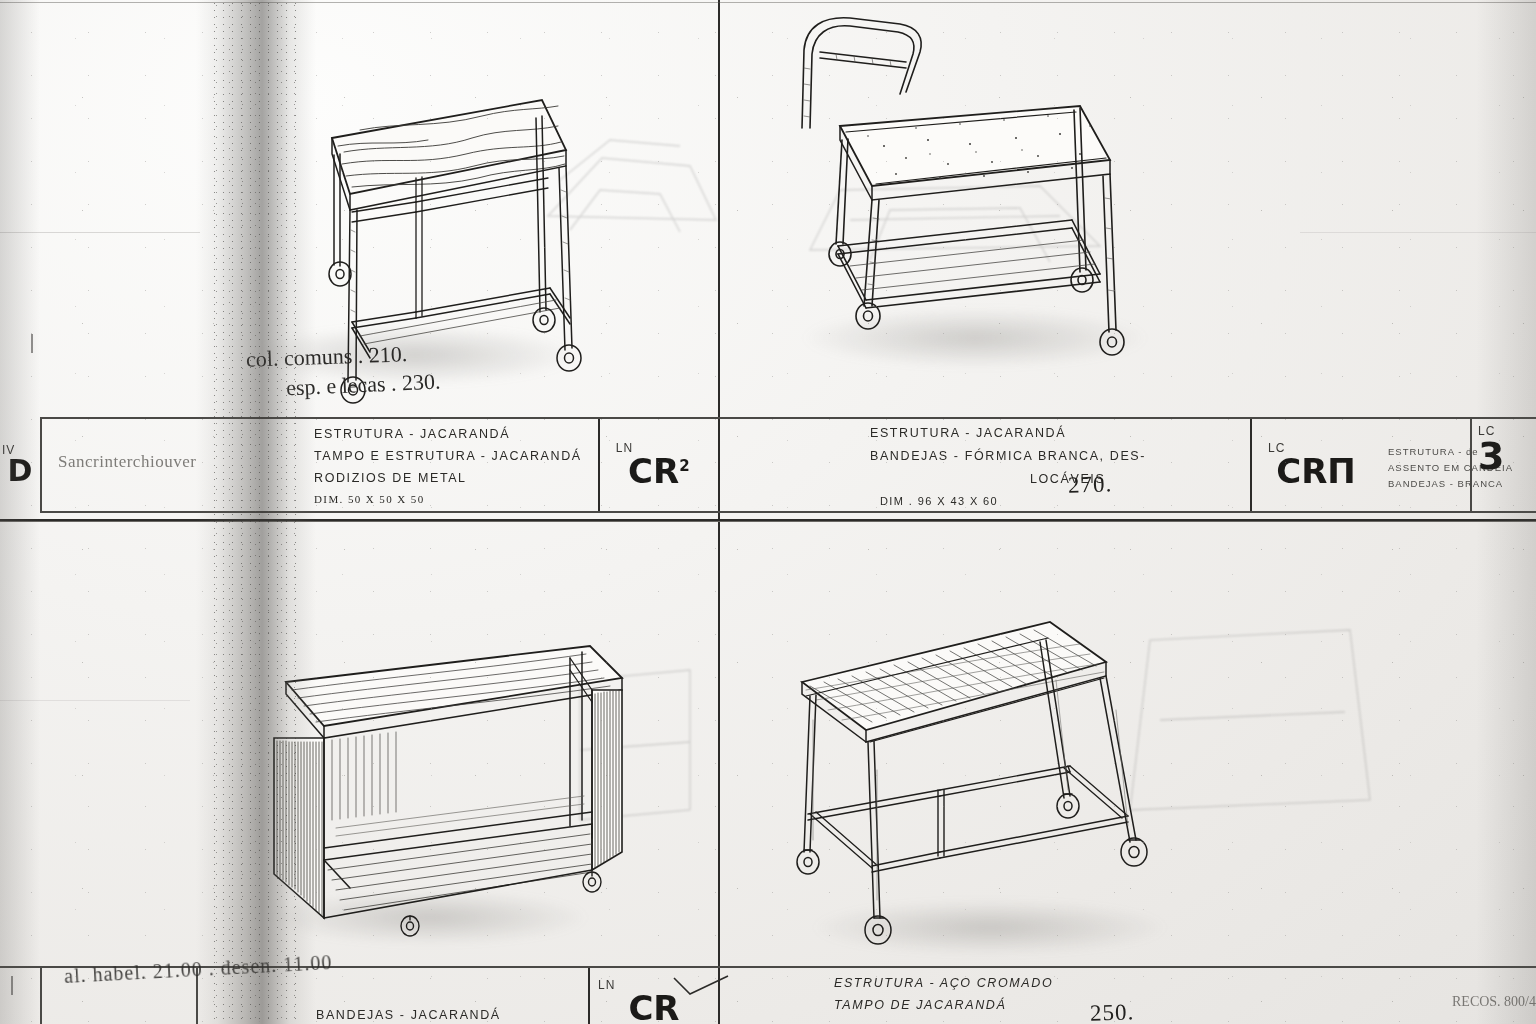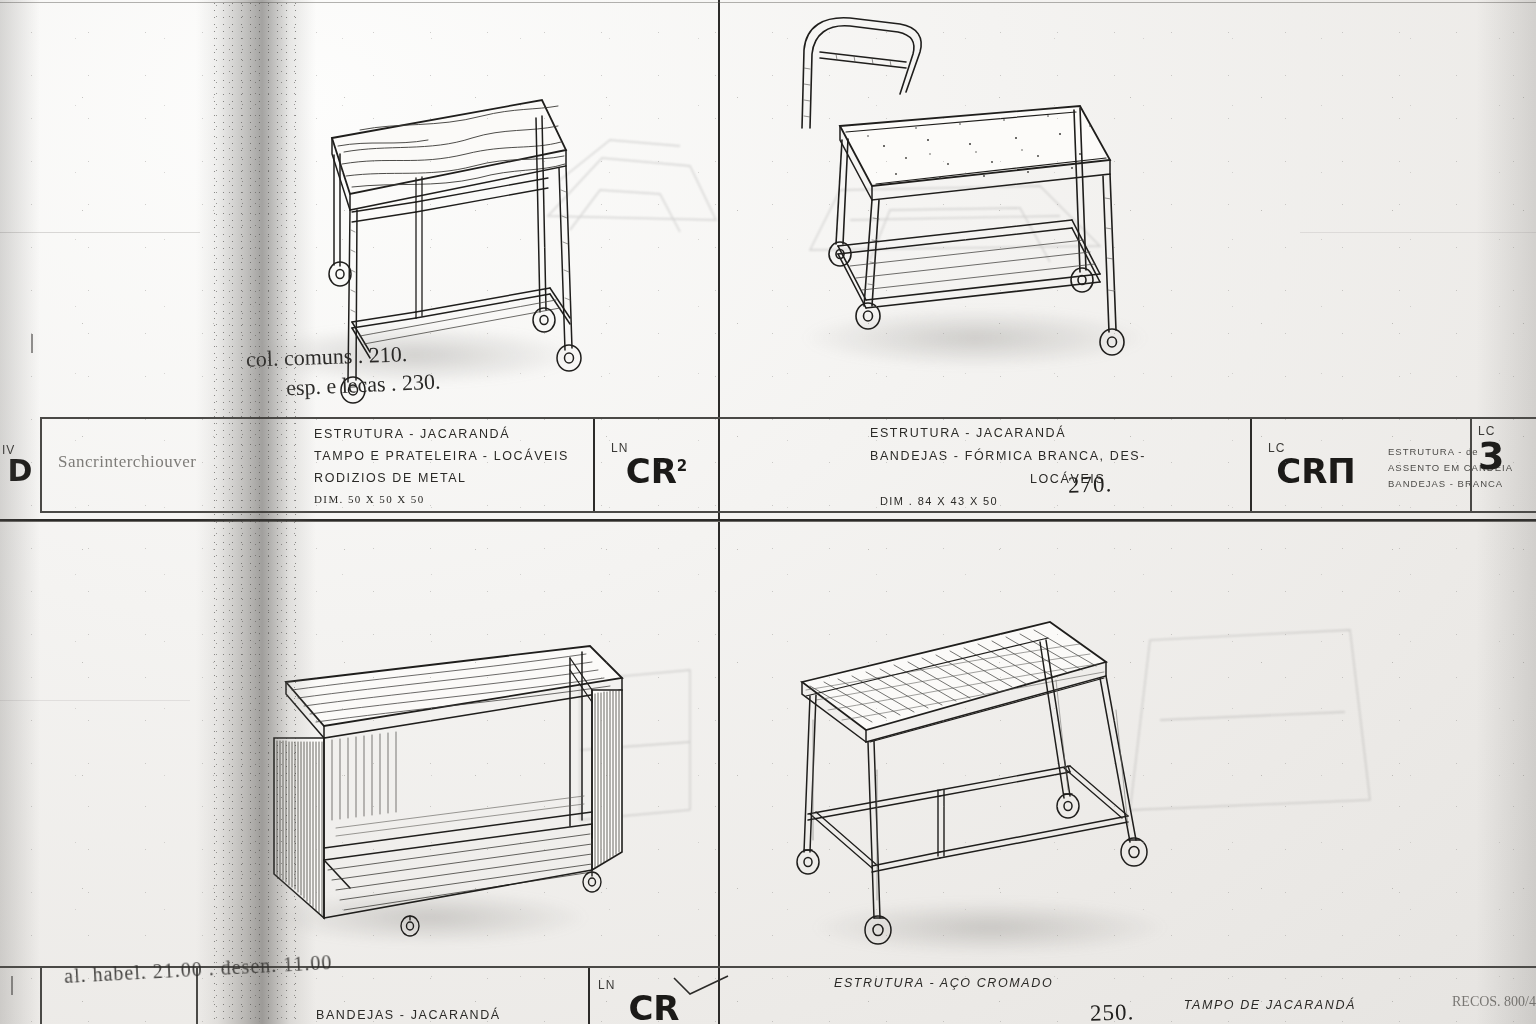--- a/index.html
+++ b/index.html
@@ -75,21 +75,21 @@
 
   
   .caption {
     position:absolute;
     box-sizing:border-box;
     display:flex;
     align-items:stretch;
   }
   .cap-text {
     flex:1 1 auto;
-    padding:6px 24px 4px 14px;
+    padding:6px 16px 4px 14px;
     display:flex; flex-direction:column; justify-content:center;
     gap:7px;
   }
   .cap-line {
     font-size:12.5px;
     letter-spacing:1.6px;
     color:#2b2a27;
     white-space:nowrap;
     font-family:"Liberation Sans", sans-serif;
   }
@@ -625,40 +625,40 @@
   <div class="caption" style="left:0px; top:419px; width:40px; height:92px;">
     <div class="cap-code" style="width:40px; border-left:none;">
       <div class="tiny" style="margin-left:2px;">IV</div>
       <div class="big" style="font-size:30px;">D</div>
     </div>
   </div>
 
   <div class="caption" style="left:42px; top:419px; width:676px; height:92px;">
     <div class="cap-text" style="padding-left:18px; gap:8px;">
       <div class="cap-line" style="margin-left:254px;">ESTRUTURA - JACARANDÁ</div>
-      <div class="cap-line" style="margin-left:254px;">TAMPO E PRATELEIRA - LOCÁVEIS</div>
+      <div class="cap-line" style="margin-left:254px;">TAMPO E ESTRUTURA - JACARANDÁ</div>
       <div class="cap-line" style="margin-left:254px;">RODIZIOS DE METAL</div>
       <div class="cap-line sm" style="margin-left:254px;font-family:Liberation Serif, serif;">DIM. 50 X 50 X 50</div>
     </div>
     <div class="cap-code">
       <div class="tiny">LN</div>
       <div class="big">
         <span>CR</span><sup>2</sup>
       </div>
     </div>
   </div>
 
   <div class="hand faded" style="left:58px; top:452px; font-size:17px; letter-spacing:.5px;">Sancrinterchiouver</div>
 
   <div class="caption" style="left:720px; top:419px; width:660px; height:92px;">
     <div class="cap-text" style="padding-left:10px; gap:9px;">
       <div class="cap-line" style="margin-left:140px;">ESTRUTURA - JACARANDÁ</div>
       <div class="cap-line" style="margin-left:140px;">BANDEJAS - FÓRMICA BRANCA, DES-</div>
       <div class="cap-line" style="margin-left:300px;">LOCÁVEIS</div>
-      <div class="cap-line sm" style="margin-left:150px;">DIM . 84 X 43 X 50</div>
+      <div class="cap-line sm" style="margin-left:150px;">DIM . 96 X 43 X 60</div>
     </div>
     <div class="cap-code">
       <div class="tiny">LC</div>
       <div class="big">CRΠ</div>
     </div>
   </div>
   <div class="cap-price" style="left:1068px; top:472px; font-size:23px;">270.</div>
 
   <div class="caption" style="left:1382px; top:419px; width:154px; height:92px;">
     <div class="cap-text" style="padding:8px 4px 4px 6px; gap:5px;">
@@ -683,21 +683,21 @@
     </div>
   </div>
 
   <svg class="ink" style="left:672px; top:974px;" width="60" height="26" viewBox="0 0 60 26" fill="none" stroke="#2c2b29" stroke-width="1.6">
     <path d="M2 4 L18 20 L56 2"></path>
   </svg>
 
   <div class="caption" style="left:720px; top:968px; width:660px; height:56px;">
     <div class="cap-text" style="padding-left:10px; gap:8px; justify-content:flex-start; padding-top:8px;font-style:italic;">
       <div class="cap-line" style="margin-left:104px;">ESTRUTURA - AÇO CROMADO</div>
-      <div class="cap-line" style="margin-left:104px;text-align:right;">TAMPO DE JACARANDÁ</div>
+      <div class="cap-line" style="margin-left:104px;">TAMPO DE JACARANDÁ</div>
     </div>
   </div>
   <div class="cap-price" style="left:1090px; top:1000px; font-size:23px;">250.</div>
 
   <div class="hand faded" style="left:1452px; top:994px; font-size:14px;">RECOS. 800/40</div>
 
   <div style="position:absolute; left:10px; top:972px; font-size:20px; color:#2c2b29; font-family:'Liberation Serif',serif;">|</div>
   <div style="position:absolute; left:30px; top:330px; font-size:20px; color:#2c2b29; font-family:'Liberation Serif',serif;">|</div>
 
   <div class="fold"></div>

